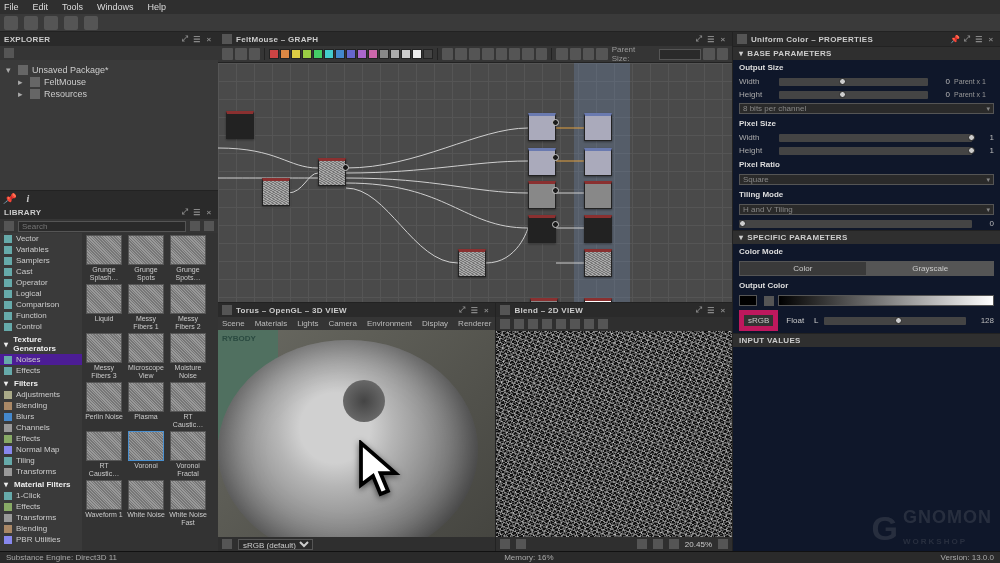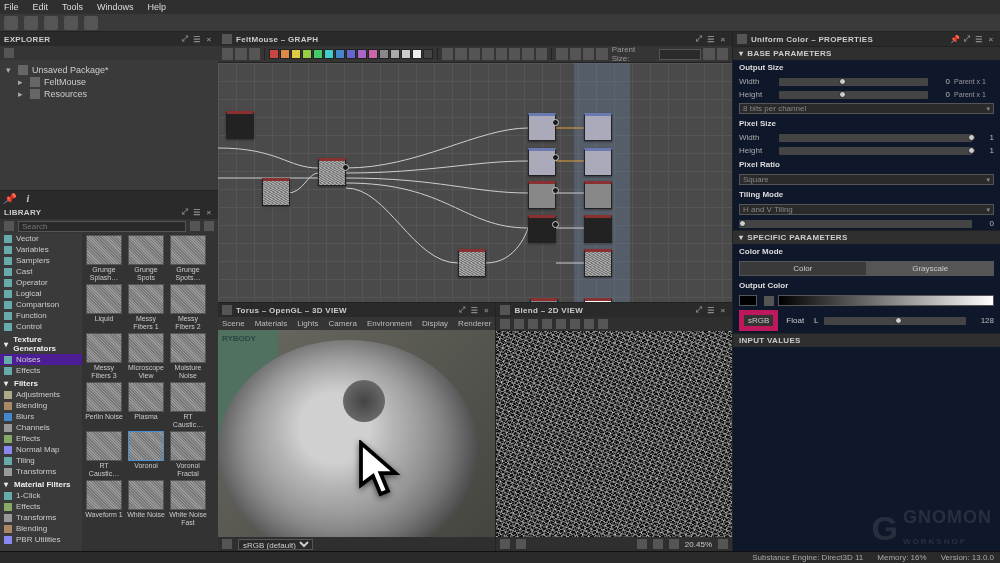--- a/index.html
+++ b/index.html
@@ -126,21 +126,21 @@
 .sub-title .sp { flex:1;}
 .dd { flex: 1; background: #2a2a2a; border: 1px solid #555; height: 11px; padding: 0 3px; color: #888; display: flex; align-items: center; justify-content: space-between; }
 .dd .caret { font-size: 7px; }
 .btnrow { display: flex; padding: 2px 6px; gap: 0; }
 .btnrow .btn { flex: 1; text-align: center; background: #3a3a3a; border: 1px solid #555; padding: 2px 0; cursor: pointer; }
 .btnrow .btn.active { background: #555; }
 .hgrad { flex: 1; height: 11px; background: linear-gradient(90deg,#000,#fff); border: 1px solid #555; }
 .swatch-lg { width: 18px; height: 11px; background: #000; border: 1px solid #555; }
 
 
-.statusbar { height: 12px; background: #2a2a2a; display: flex; align-items: center; justify-content: flex-end; padding: 0 6px; gap: 14px; font-size: 8px; color: #aaa; border-top: 1px solid #111; }
+.statusbar { height: 12px; background: #2a2a2a; display: flex; align-items: center; justify-content: space-between; padding: 0 6px; gap: 14px; font-size: 8px; color: #aaa; border-top: 1px solid #111; }
 
 
 .watermark { position: absolute; right: 8px; bottom: 14px; font-size: 18px; color: rgba(180,180,180,0.15); font-weight: bold; letter-spacing: 1px; pointer-events: none; display:flex; align-items:center; gap:4px;}
 .watermark .g { font-size: 34px; }
 
 
 ::-webkit-scrollbar { width: 8px; height: 8px; }
 ::-webkit-scrollbar-track { background: #2a2a2a; }
 ::-webkit-scrollbar-thumb { background: #555; }
 </style>

